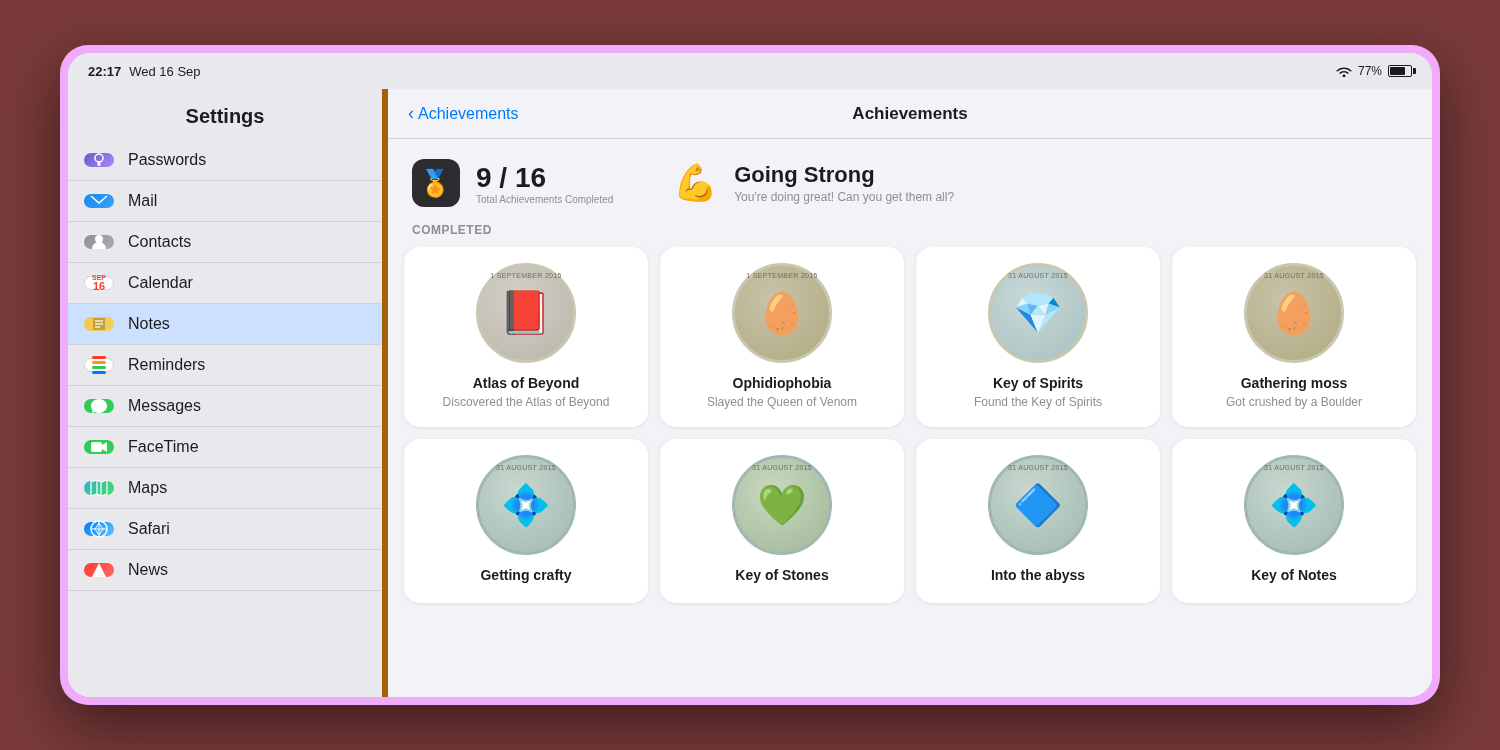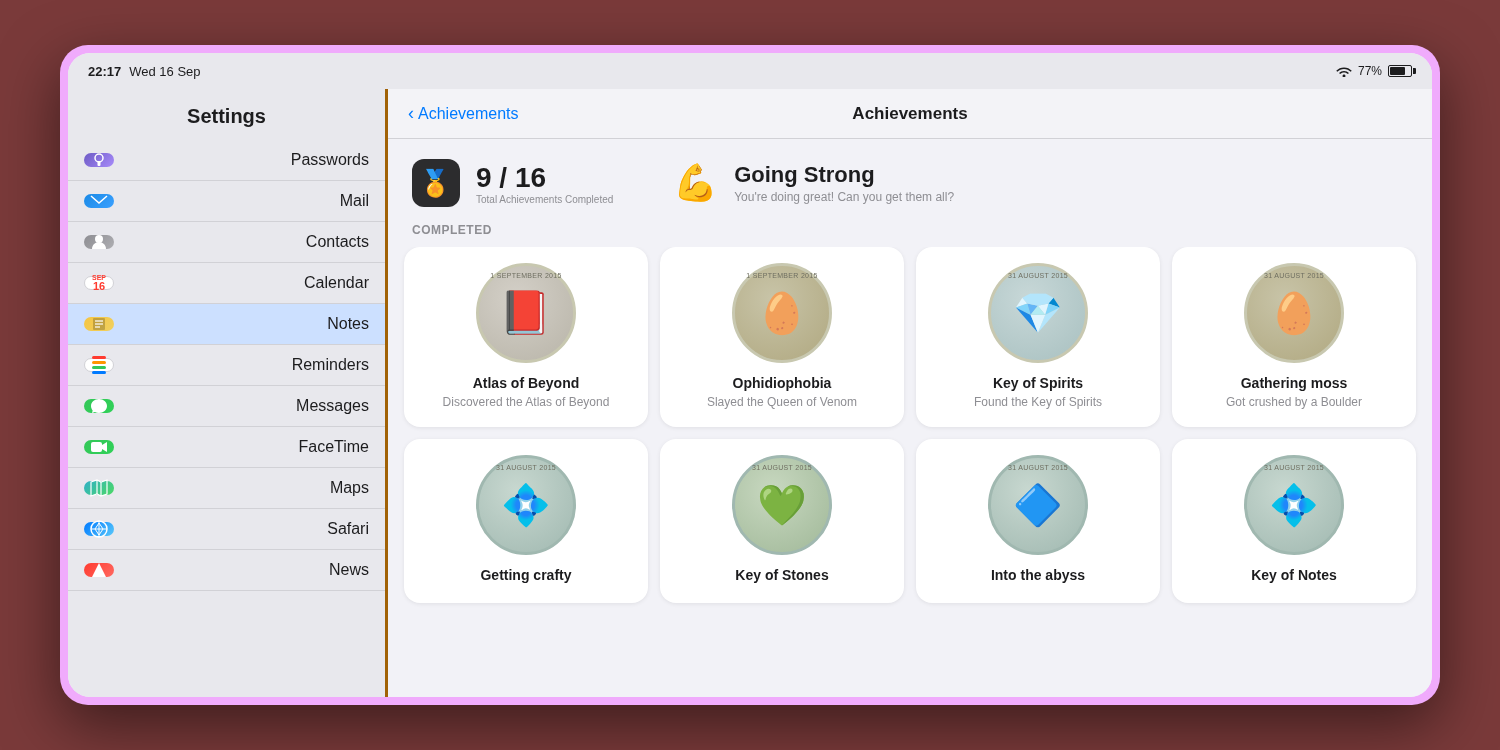--- a/index.html
+++ b/index.html
@@ -107,21 +107,21 @@
       overflow: hidden;
     }
 
     
     .sidebar {
       width: 320px;
       background: #e8e8ed;
       flex-shrink: 0;
       display: flex;
       flex-direction: column;
-      border-right: 3px solid #a16207;
+      border-right: 6px solid #a16207;
     }
 
     .sidebar-title {
       font-size: 20px;
       font-weight: 700;
       color: #1c1c1e;
       padding: 16px 20px 12px;
       text-align: center;
     }
 
@@ -130,21 +130,20 @@
       overflow: hidden;
     }
 
     .sidebar-item {
       display: flex;
       align-items: center;
       padding: 11px 16px;
       cursor: pointer;
       border-bottom: 0.5px solid #d1d1d6;
       background: #e8e8ed;
-      justify-content: space-between;
     }
 
     .sidebar-item.active {
       background: #cce0ff;
     }
 
     .app-icon {
       width: 30px;
       height: 14px;
       border-radius: 7px;

